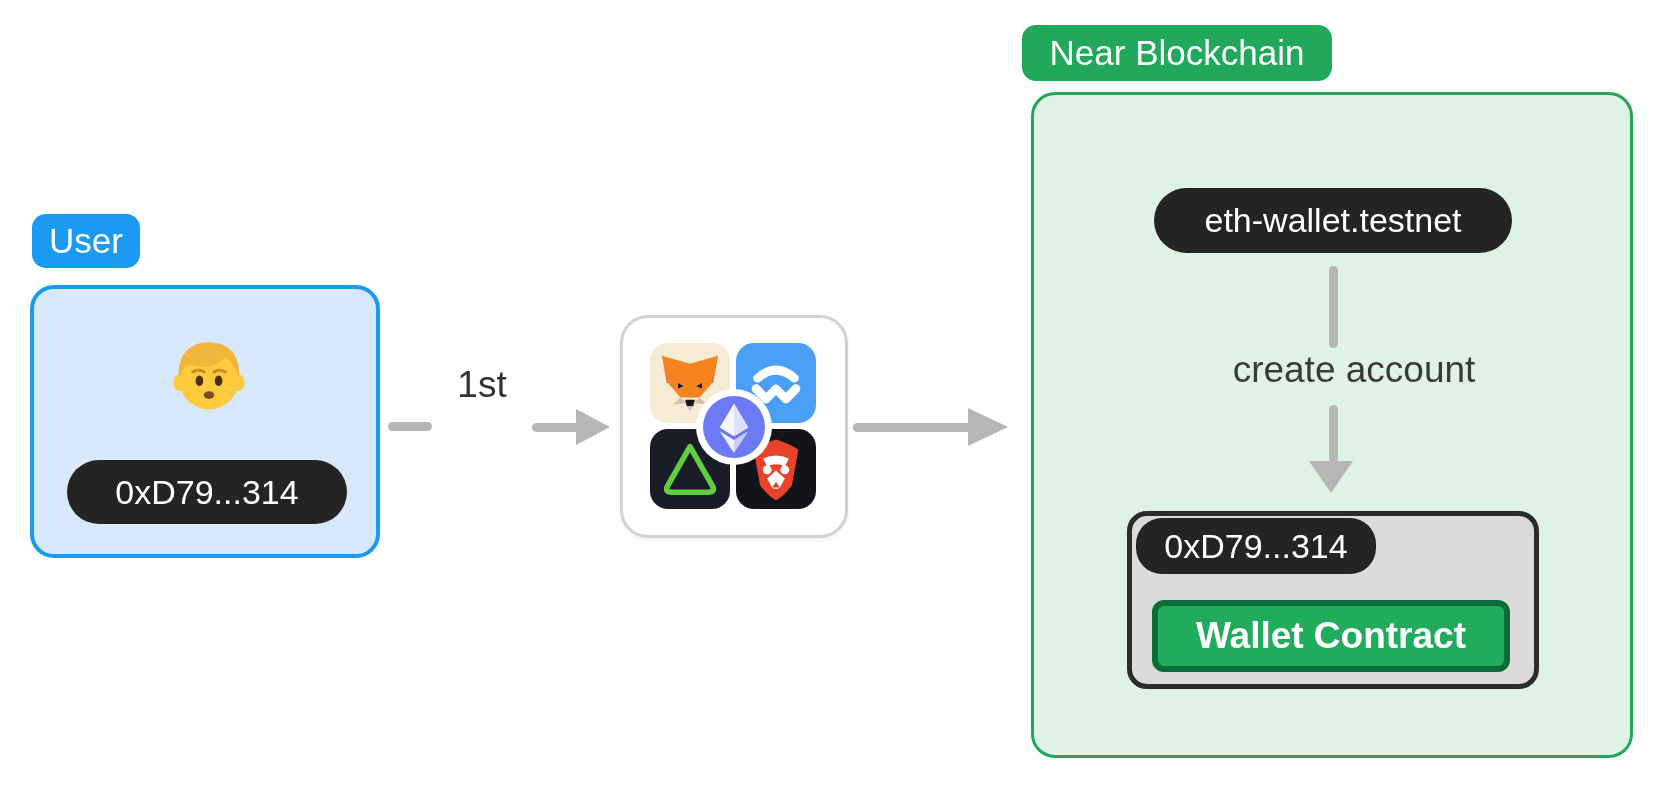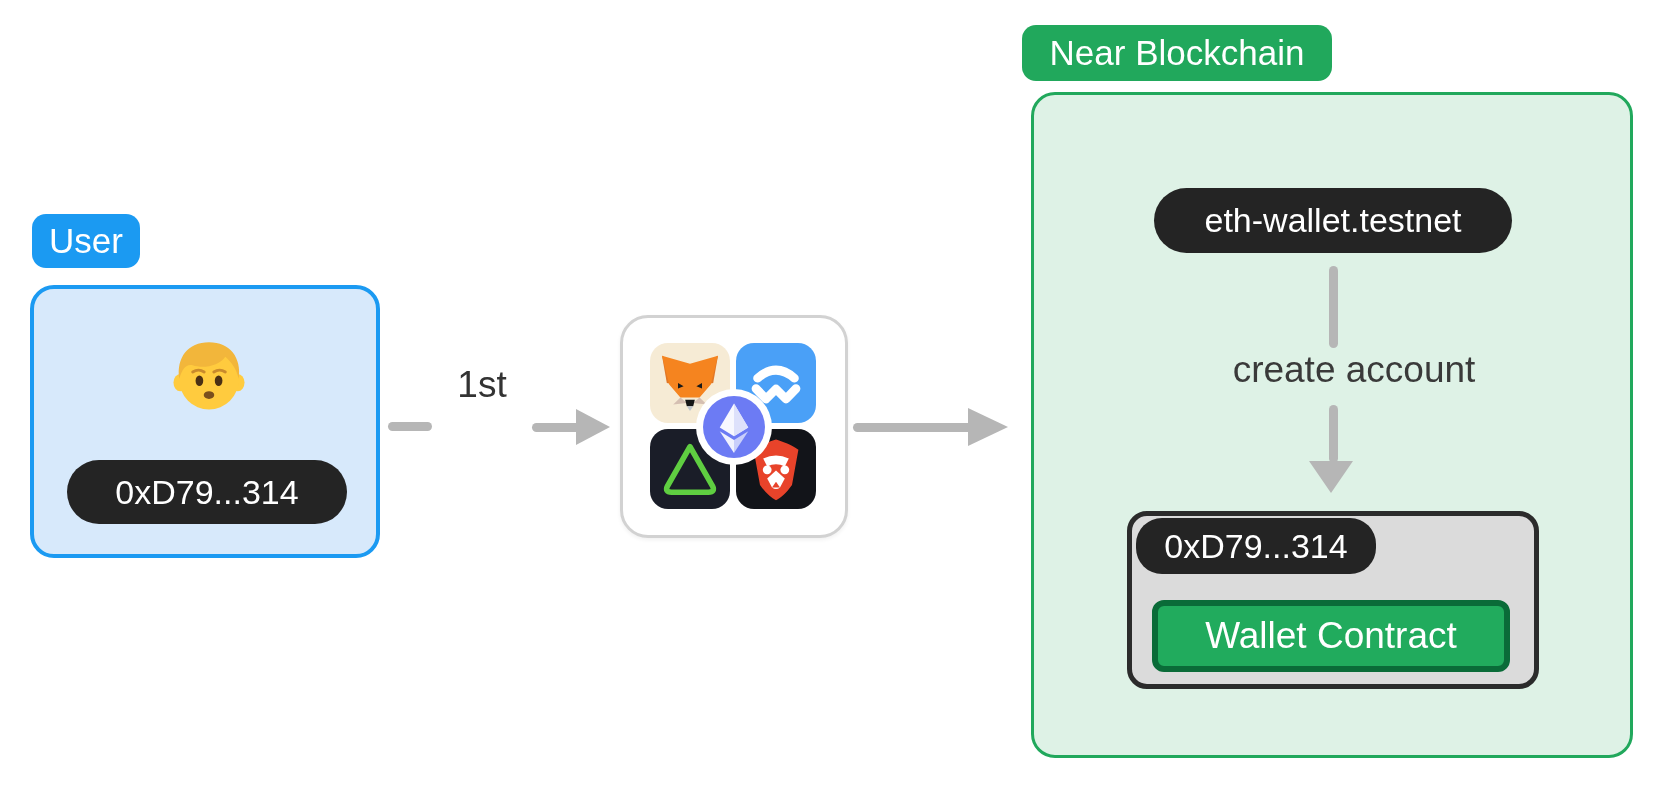--- a/index.html
+++ b/index.html
@@ -72,21 +72,21 @@
   .create-label{left:0;top:254px;width:640px;text-align:center;color:#3A3A3A;font-size:37px;font-weight:400;}
 
   .account-box{
     left:93px;top:416px;width:412px;height:178px;
     background:#DBDBDB;border:5px solid #2B2B2B;border-radius:20px;box-sizing:border-box;
   }
   .contract-btn{
     left:20px;top:84px;width:358px;height:72px;
     display:flex;align-items:center;justify-content:center;
     background:#21AB5D;border:6px solid #0A6B38;border-radius:12px;box-sizing:border-box;
-    color:#ffffff;font-size:37px;font-weight:400;
+    color:#ffffff;font-size:37px;font-weight:700;
   }
 </style>
 </head>
 <body>
 
 <div id="canvas">
 
   <div class="abs badge badge-user">User</div>
 
   <div class="abs user-box">

